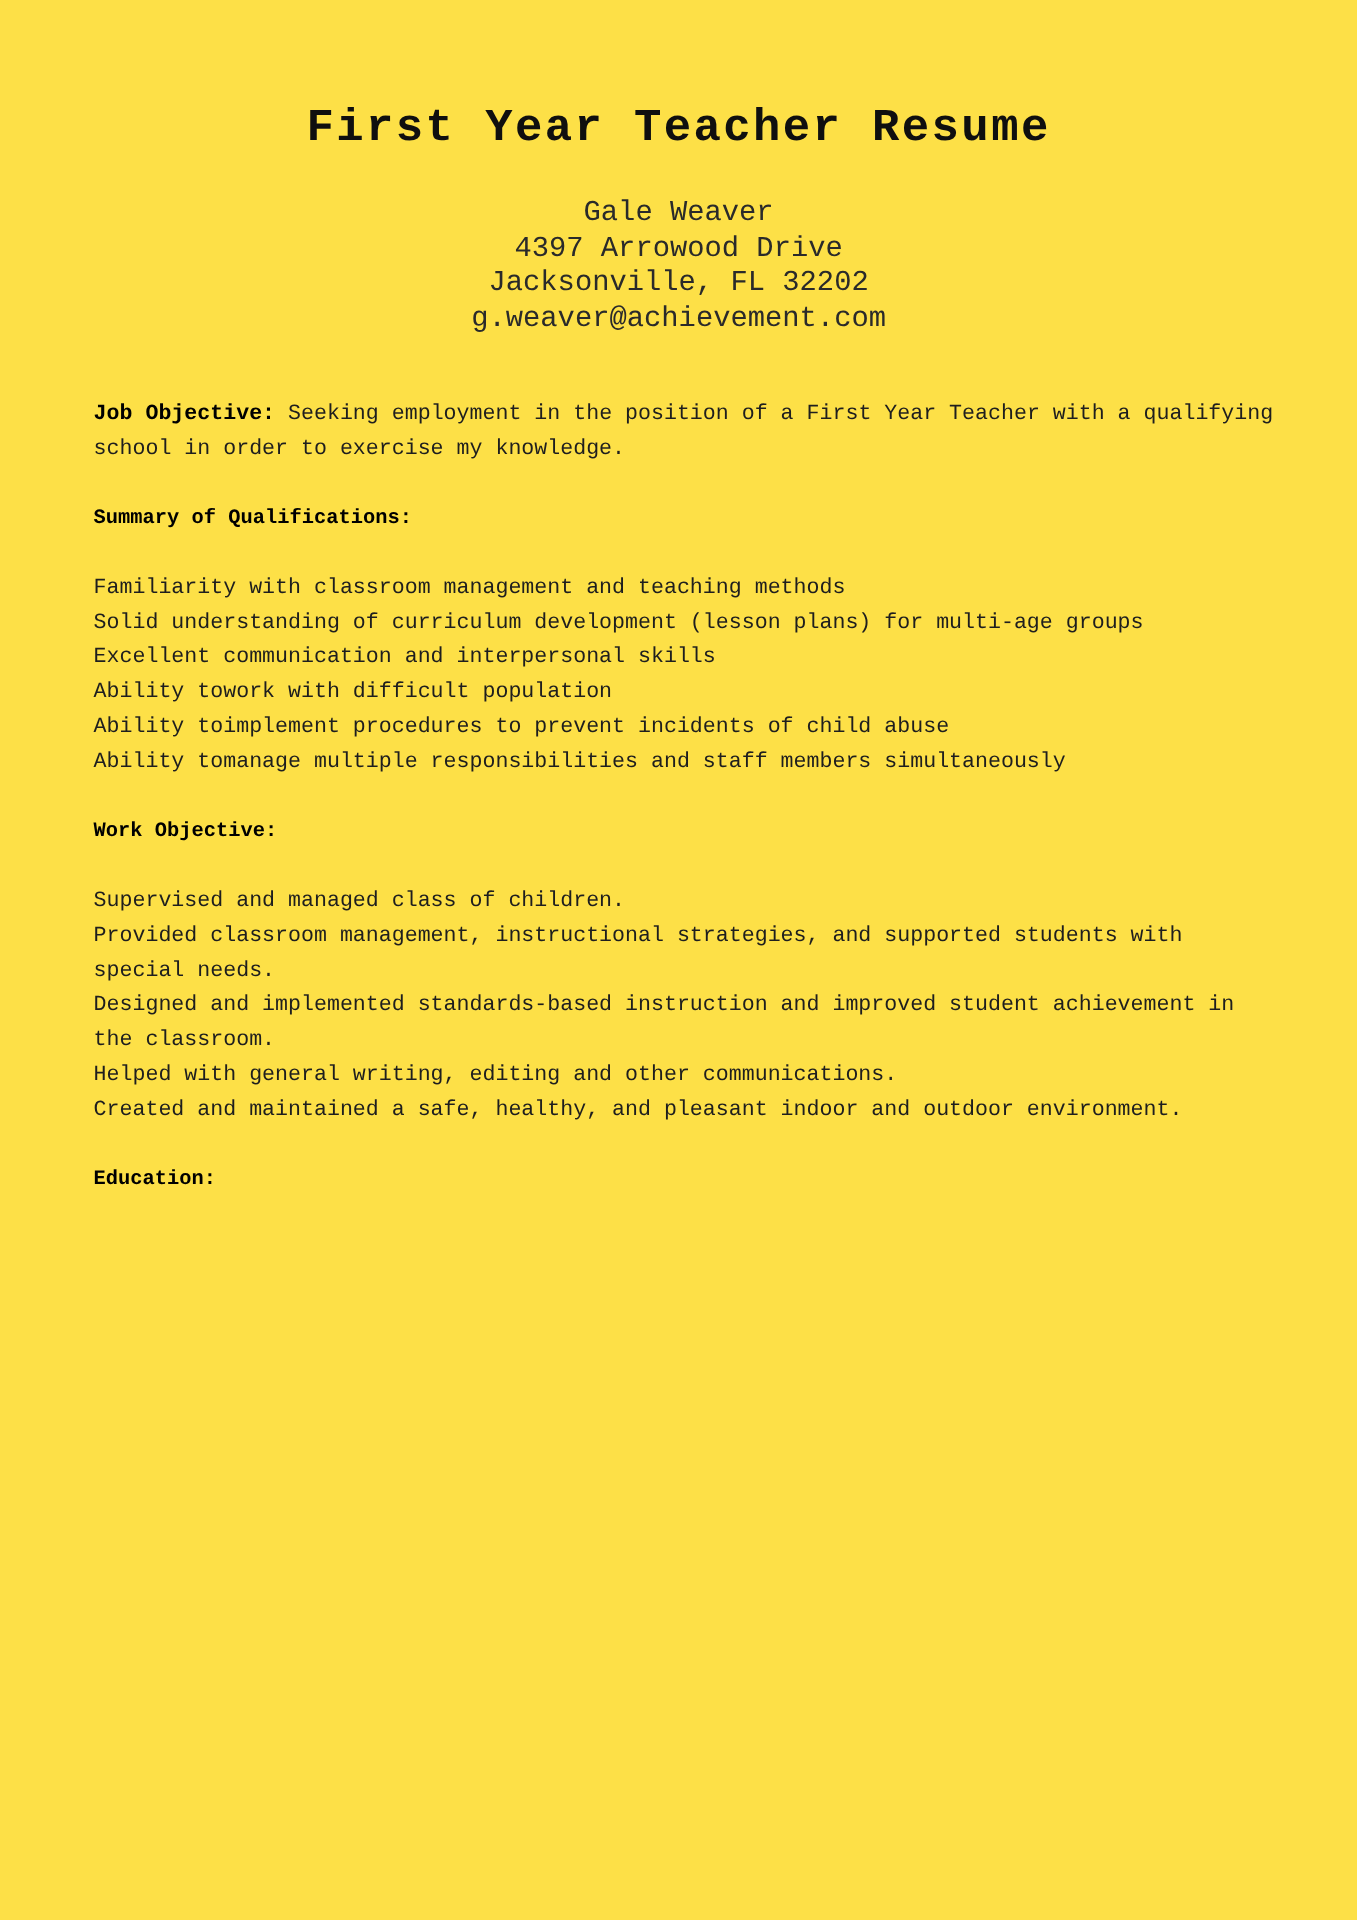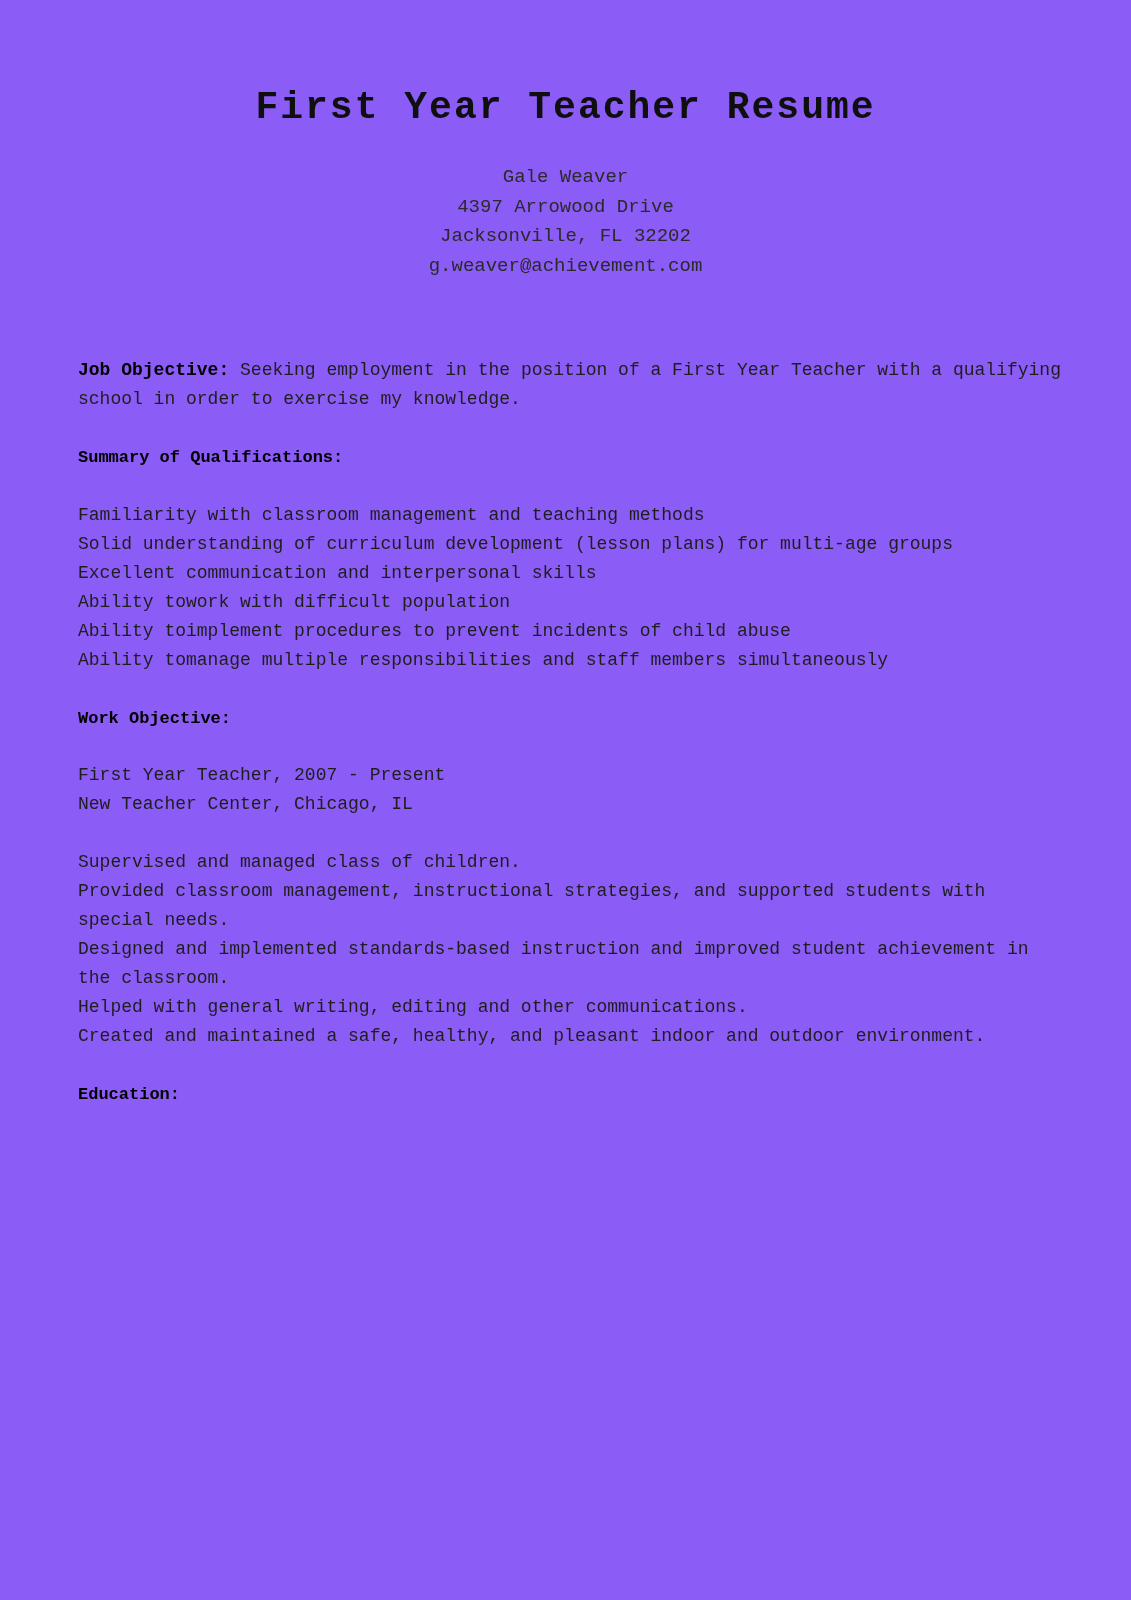--- a/index.html
+++ b/index.html
@@ -1,51 +1,51 @@
 <!DOCTYPE html>
 <html><head>
 <meta charset="utf-8">
 <style>
   html, body { margin: 0; padding: 0; background: #dcdcdc; }
   .page {
     position: relative;
     width: 1131px;
     height: 1600px;
     margin: 0 auto;
-    background: #8b5cf6;
+    background: #fde047;
     font-family: "Liberation Mono", monospace;
     color: #1e1e1e;
     overflow: hidden;
     box-sizing: border-box;
   }
   .doc-title {
     margin: 0;
     padding-top: 85px;
     text-align: center;
     font-size: 38px;
     line-height: 46px;
     font-weight: bold;
     color: #0f0f0f;
     letter-spacing: 2px;
   }
   .contact {
     margin-top: 32px;
     text-align: center;
-    font-size: 19px;
+    font-size: 24px;
     line-height: 29.5px;
     color: #2a2a2a;
   }
   .content {
     padding: 0 50px 0 78px;
     font-size: 18px;
     line-height: 29px;
   }
   .lines { white-space: pre-line; }
   .para { margin: 0; }
-  .objective { margin-top: 75px; }
+  .objective { margin-top: 50px; }
   .section-heading {
     margin: 29px 0 0 0;
     font-size: 17px;
     line-height: 29px;
     font-weight: bold;
     color: #000;
   }
   .bold { font-weight: bold; color: #000; }
   .block-gap { margin-top: 29px; }
   .job-block { margin-top: 28px; }
@@ -73,24 +73,20 @@
 
     <div class="lines block-gap">Familiarity with classroom management and teaching methods
 Solid understanding of curriculum development (lesson plans) for multi-age groups
 Excellent communication and interpersonal skills
 Ability towork with difficult population
 Ability toimplement procedures to prevent incidents of child abuse
 Ability tomanage multiple responsibilities and staff members simultaneously</div>
 
     <h2 class="section-heading">Work Objective:</h2>
 
-    <div class="job-block">
-      <div>First Year Teacher, 2007 - Present</div>
-      <div>New Teacher Center, Chicago, IL</div>
-    </div>
 
     <div class="lines block-gap">Supervised and managed class of children.
 Provided classroom management, instructional strategies, and supported students with
 special needs.
 Designed and implemented standards-based instruction and improved student achievement in
 the classroom.
 Helped with general writing, editing and other communications.
 Created and maintained a safe, healthy, and pleasant indoor and outdoor environment.</div>
 
     <h2 class="section-heading">Education:</h2>

